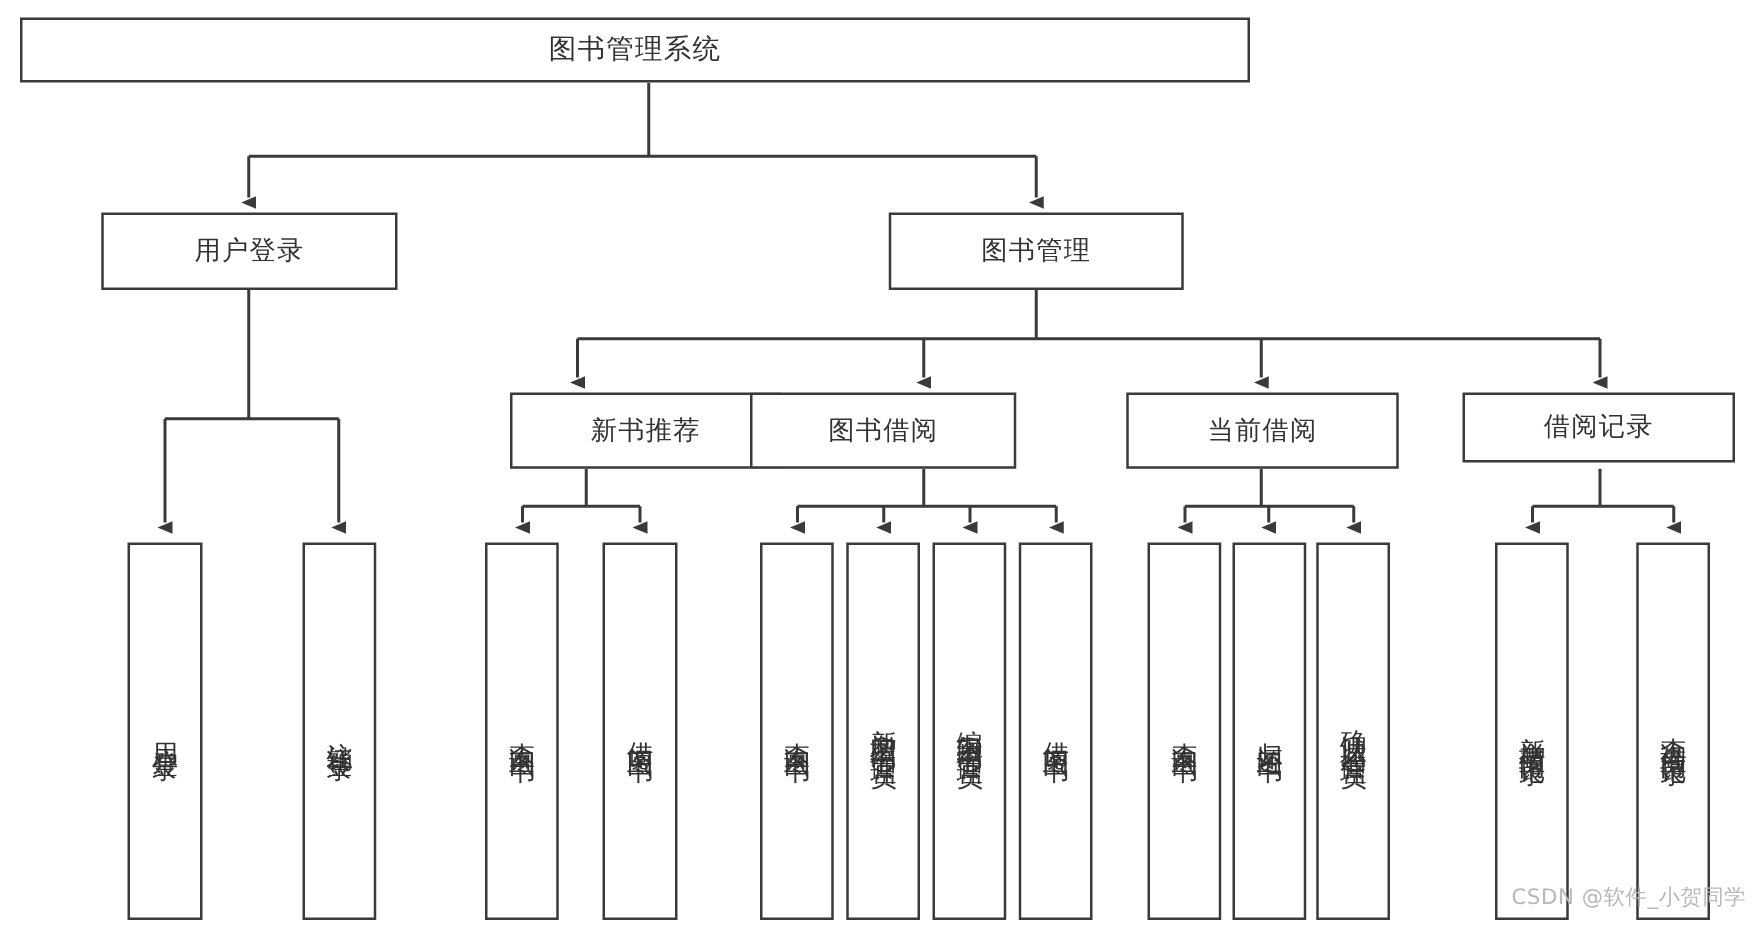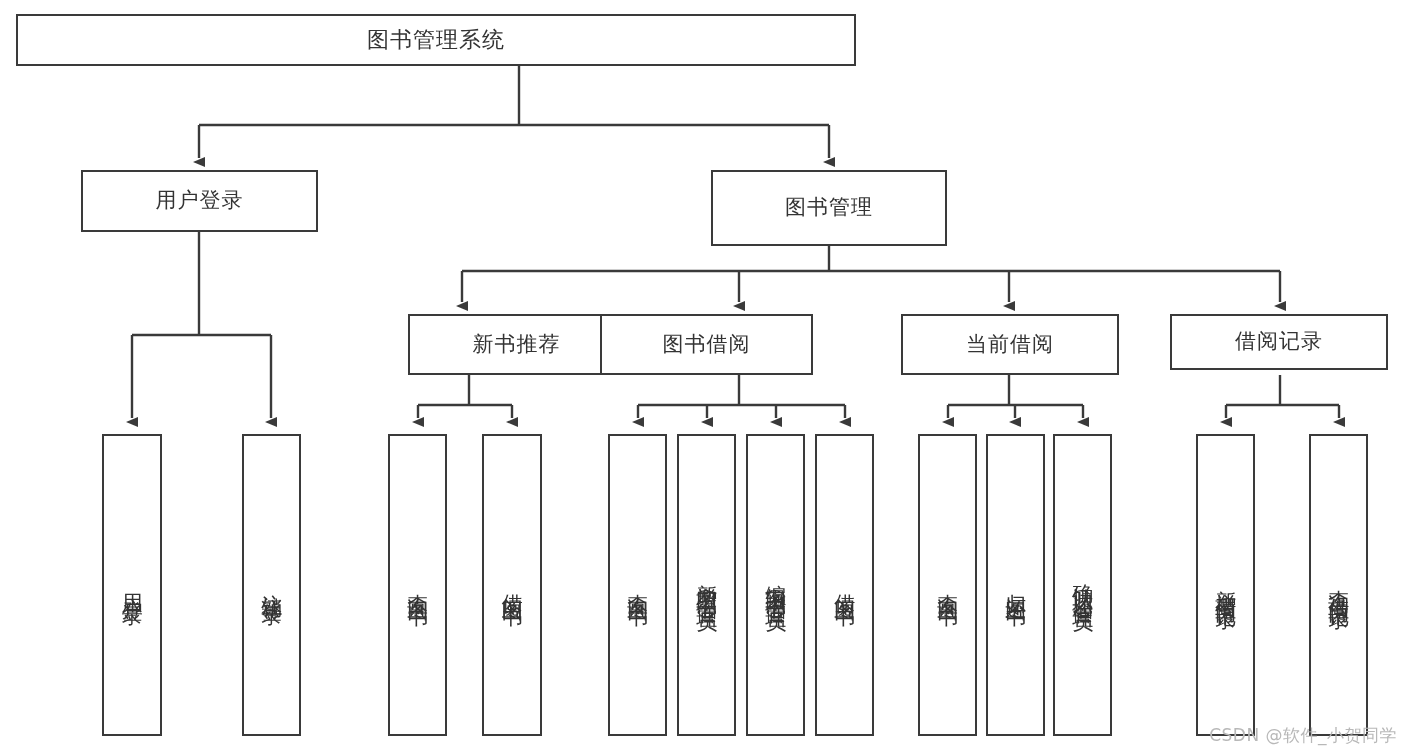--- a/index.html
+++ b/index.html
@@ -54,21 +54,21 @@
     text-align: center;
   }
   .node-v > .vtext {
     writing-mode: vertical-rl;
     text-orientation: upright;
     display: block;
   }
   .watermark {
     position: absolute;
     right: 8px;
-    bottom: 0;
+    bottom: 18px;
     font-size: 17px;
     color: #b8b8b8;
     white-space: nowrap;
     letter-spacing: 0.5px;
   }
 </style>
 </head>
 <body>
 
 <div id="canvas">
@@ -116,28 +116,28 @@
       <path d="M 1015 405 L 1015 418" marker-end="url(#arrow)"></path>
       <path d="M 1083 405 L 1083 418" marker-end="url(#arrow)"></path>
 
       <path d="M 1280 375 L 1280 405"></path>
       <path d="M 1226 405 L 1339 405"></path>
       <path d="M 1226 405 L 1226 418" marker-end="url(#arrow)"></path>
       <path d="M 1339 405 L 1339 418" marker-end="url(#arrow)"></path>
     </g>
   </svg>
 
-  <div class="node node-h node-root" style="left:16px; top:14px; width:840px; height:52px;">
+  <div class="node node-h node-root" style="left:16px; top:14px; width:984px; height:52px;">
     <span>图书管理系统</span>
   </div>
 
   <div class="node node-h" style="left:81px; top:170px; width:237px; height:62px;">
     <span>用户登录</span>
   </div>
-  <div class="node node-h" style="left:711px; top:170px; width:236px; height:76px;">
+  <div class="node node-h" style="left:711px; top:170px; width:236px; height:62px;">
     <span>图书管理</span>
   </div>
 
   <div class="node node-h" style="left:361px; top:314px; width:217px; height:61px;margin-left:47px;">
     <span>新书推荐</span>
   </div>
   <div class="node node-h" style="left:600px; top:314px; width:213px; height:61px;">
     <span>图书借阅</span>
   </div>
   <div class="node node-h" style="left:901px; top:314px; width:218px; height:61px;">

